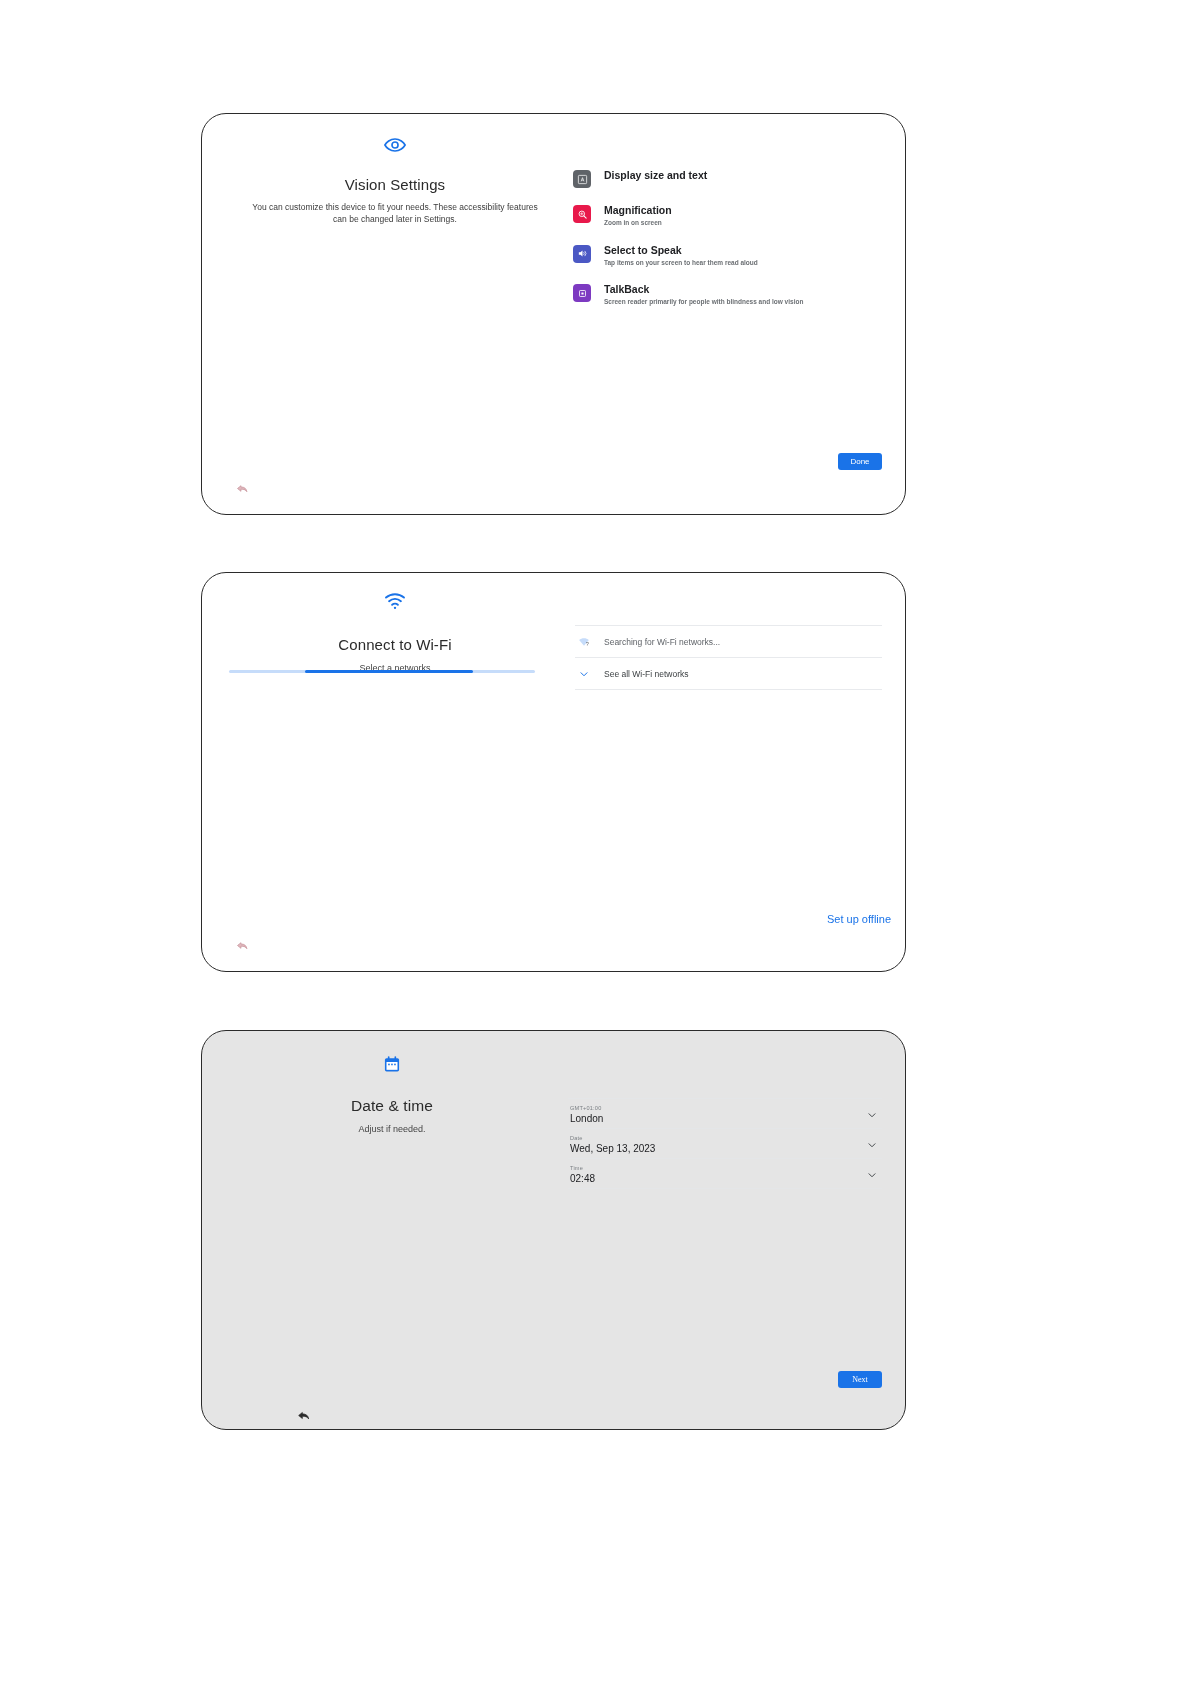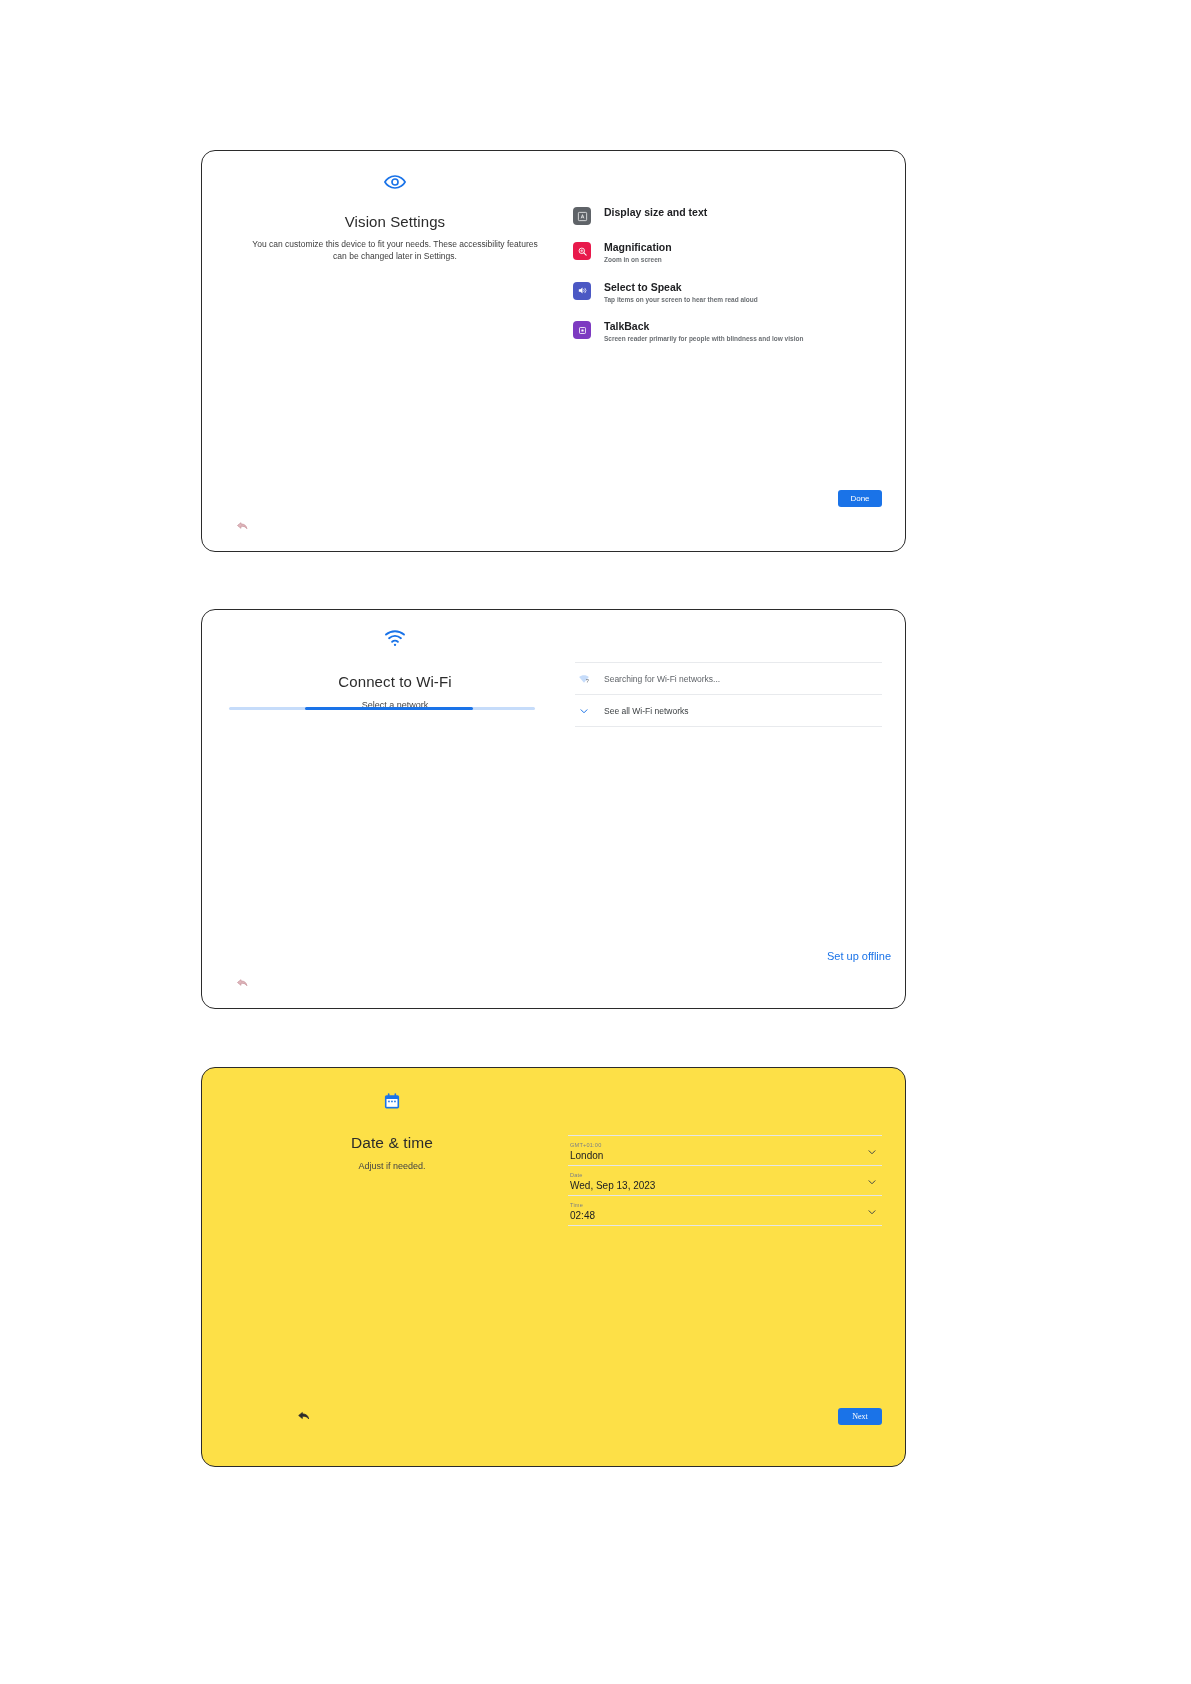--- a/index.html
+++ b/index.html
@@ -19,27 +19,26 @@
     position: absolute;
     left: 0; top: 0;
     width: 1191px;
     height: 1684px;
   }
 
   
   .card {
     position: absolute;
     border: 1px solid #2b2b2b;
-    border-radius: 14px;
+    border-radius: 25px;
     box-sizing: border-box;
     overflow: hidden;
-    margin-top: 37px;
   }
   .card.white { background: #ffffff; }
-  .card.grey  { background: #fde047; }
+  .card.grey  { background: #e5e5e5; }
 
   #card-vision { left: 201px; top: 113px;  width: 705px; height: 402px; }
   #card-wifi   { left: 201px; top: 572px;  width: 705px; height: 400px; }
   #card-date   { left: 201px; top: 1030px; width: 705px; height: 400px; }
 
   
   .hero {
     position: absolute;
     left: 28px;
     top: 0;
@@ -329,21 +328,21 @@
     <div class="hero" id="wifi-hero">
       <div class="hero-icon">
         <svg width="22" height="18" viewBox="0 0 24 20">
           <path d="M2 6.2C4.7 3.9 8.2 2.5 12 2.5s7.3 1.4 10 3.7" fill="none" stroke="#1a73e8" stroke-width="2.1" stroke-linecap="round"></path>
           <path d="M5.4 10.2C7.2 8.6 9.5 7.6 12 7.6s4.8 1 6.6 2.6" fill="none" stroke="#1a73e8" stroke-width="2.1" stroke-linecap="round"></path>
           <path d="M8.8 14.2c.9-.8 2-1.3 3.2-1.3s2.3.5 3.2 1.3" fill="none" stroke="#1a73e8" stroke-width="2.1" stroke-linecap="round"></path>
           <circle cx="12" cy="17.6" r="1.3" fill="#1a73e8"></circle>
         </svg>
       </div>
       <div class="hero-title">Connect to Wi-Fi</div>
-      <div class="hero-sub">Select a network</div>
+      <div class="hero-sub">Select a networks</div>
     </div>
 
     <div class="progress-track">
       <div class="progress-fill"></div>
     </div>
 
     <div class="rightcol" id="wifi-list">
 
       <div class="w-row first">
         <span class="w-ic">

